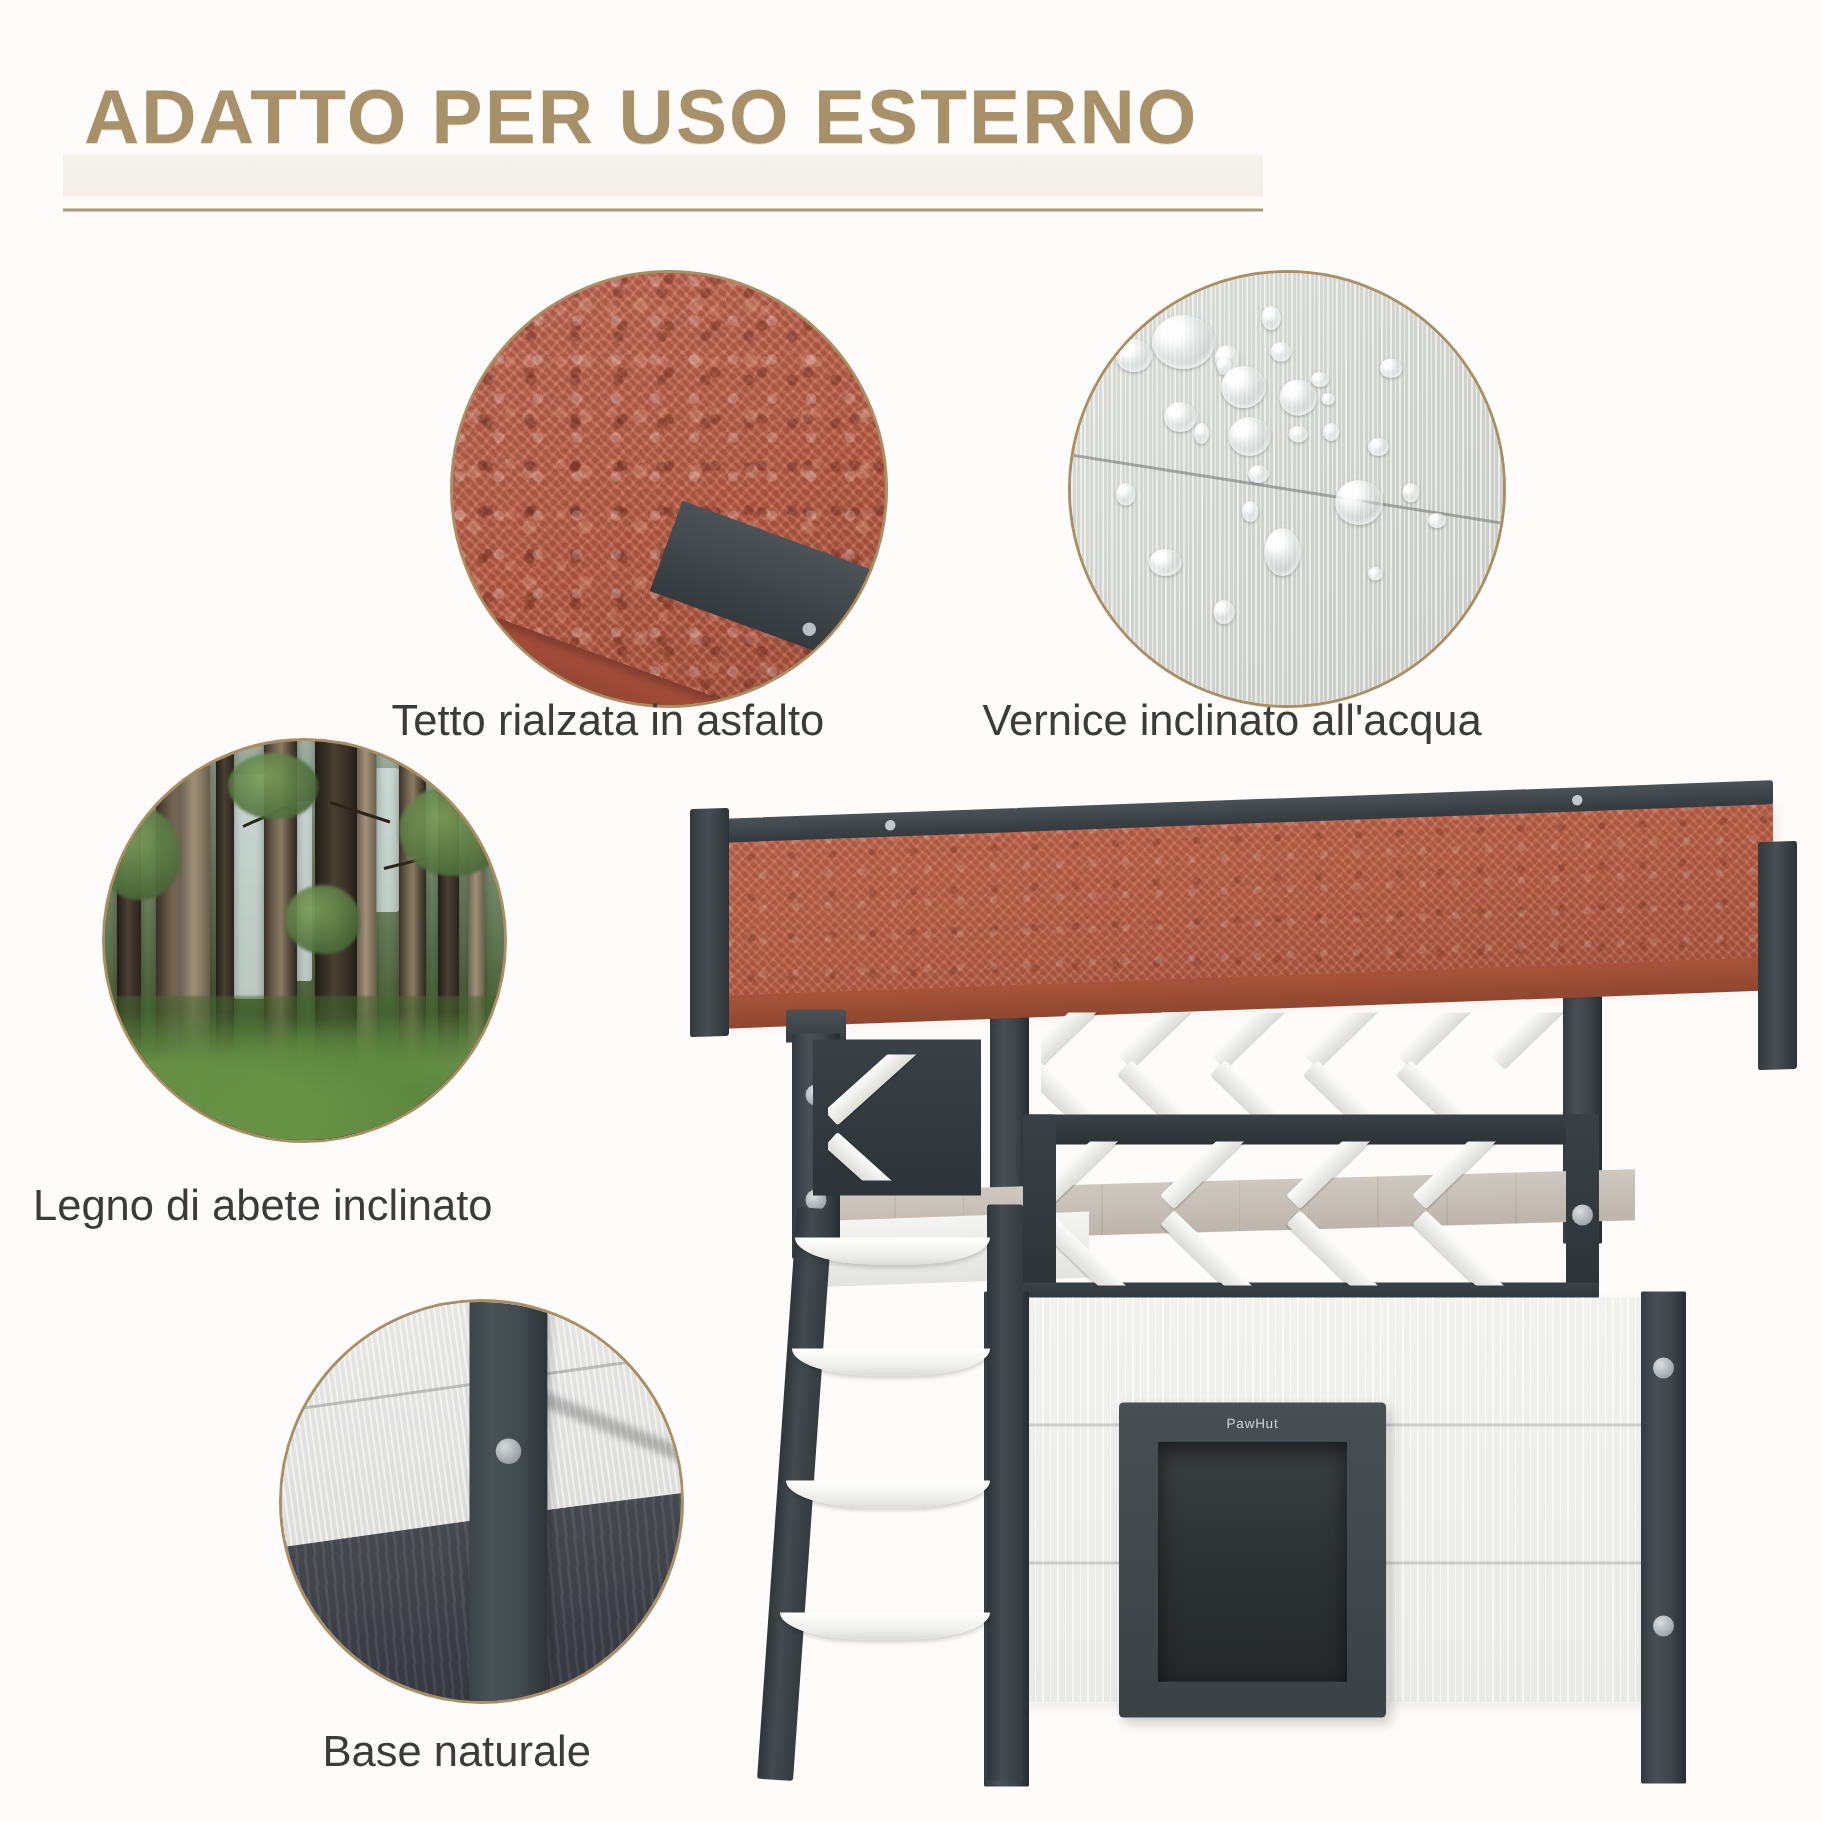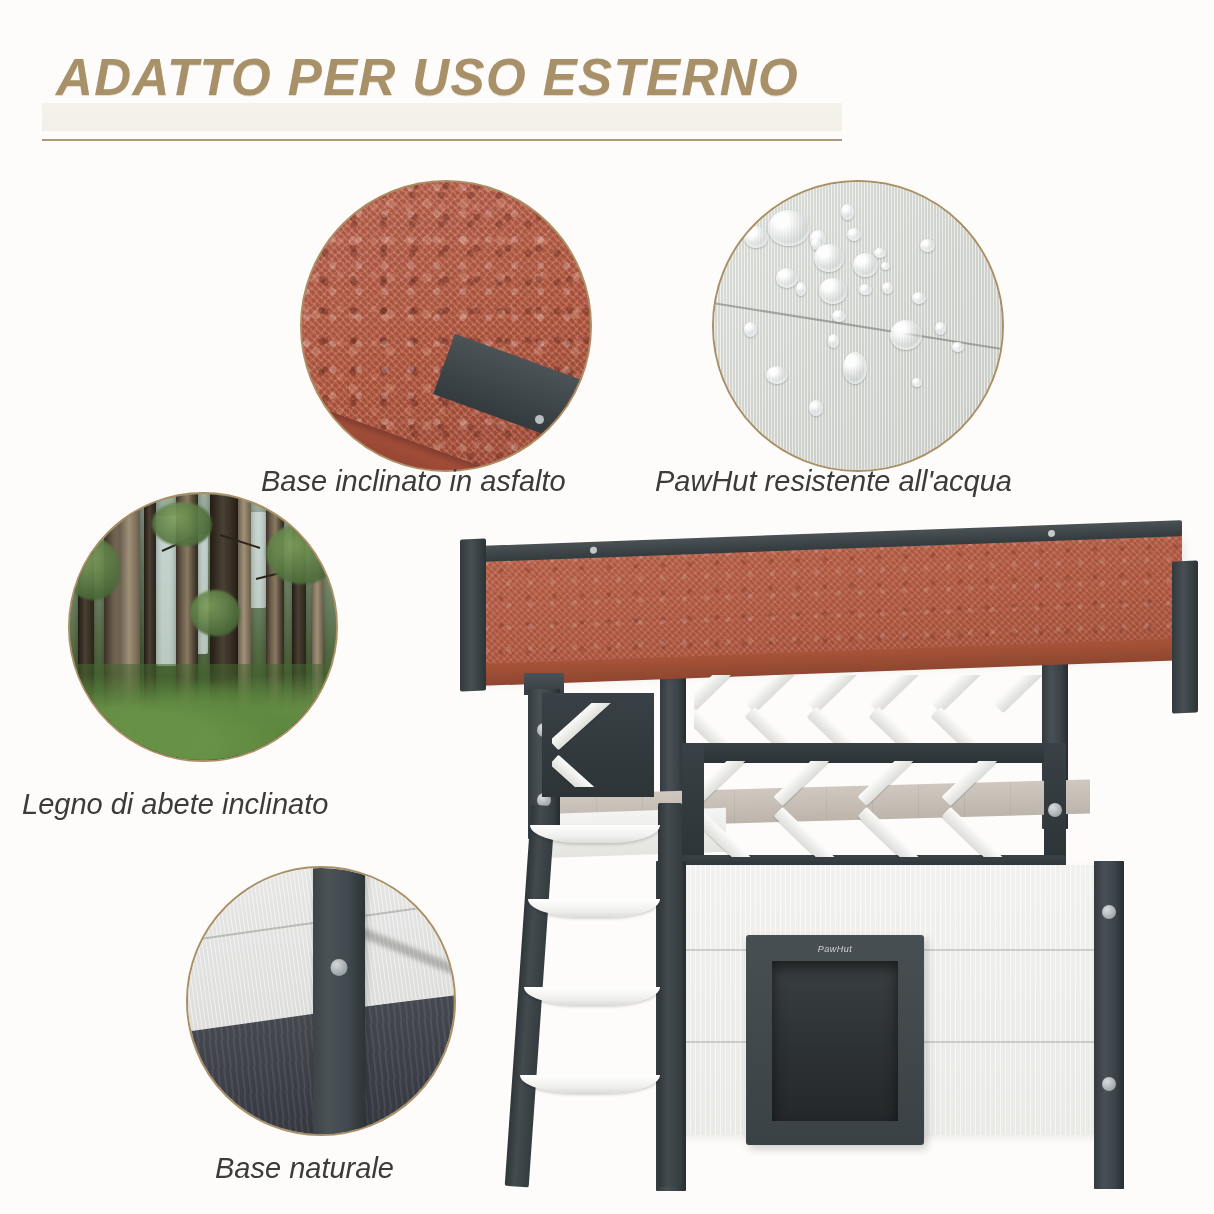--- a/index.html
+++ b/index.html
@@ -2,21 +2,21 @@
 <html><head>
 <meta charset="utf-8">
 <style>
   html,body{margin:0;padding:0;}
   body{
     width:1214px;height:1214px;
     background:#fdfcfa;
     font-family:"Liberation Sans", sans-serif;
     position:relative;overflow:hidden;
   }
-  .stage{position:absolute;inset:0;font-style:italic;}
+  .stage{position:absolute;inset:0;}
 
   
   .title-band{
     position:absolute;left:42px;top:103px;width:800px;height:28px;
     background:linear-gradient(180deg,#f5f2ec 0%,#f3efe8 100%);
   }
   .page-title{
     position:absolute;left:56px;top:48px;
     font-size:51px;font-weight:bold;letter-spacing:1.4px;
     color:#a89169;white-space:nowrap;
@@ -284,21 +284,21 @@
   <div class="page-title">ADATTO PER USO ESTERNO</div>
   <div class="title-rule"></div>
 
   <div class="circle" id="c-roof">
     <div class="asphalt"></div>
     <div class="roof-under"></div>
     <div class="roof-trim"></div>
     <div class="roof-edge"></div>
     <div class="roof-screw"></div>
   </div>
-  <div class="caption" style="left:261px;top:465px;">Base inclinato in asfalto</div>
+  <div class="caption" style="left:261px;top:465px;">Tetto rialzata in asfalto</div>
 
   <div class="circle" id="c-water">
     <div class="planksurf"></div>
     <div class="plank-seam"></div>
     <div class="drop" style="left:54px;top:28px;width:42px;height:36px;"></div>
     <div class="drop" style="left:30px;top:44px;width:24px;height:22px;"></div>
     <div class="drop" style="left:96px;top:48px;width:16px;height:18px;"></div>
     <div class="drop" style="left:127px;top:22px;width:13px;height:16px;"></div>
     <div class="drop" style="left:133px;top:46px;width:14px;height:13px;"></div>
     <div class="drop" style="left:97px;top:56px;width:10px;height:12px;"></div>
@@ -317,21 +317,21 @@
     <div class="drop" style="left:30px;top:140px;width:13px;height:15px;"></div>
     <div class="drop" style="left:114px;top:152px;width:11px;height:14px;"></div>
     <div class="drop" style="left:176px;top:138px;width:32px;height:30px;"></div>
     <div class="drop" style="left:221px;top:140px;width:11px;height:13px;"></div>
     <div class="drop" style="left:238px;top:160px;width:12px;height:10px;"></div>
     <div class="drop" style="left:129px;top:170px;width:24px;height:32px;"></div>
     <div class="drop" style="left:52px;top:184px;width:22px;height:18px;"></div>
     <div class="drop" style="left:95px;top:218px;width:14px;height:16px;"></div>
     <div class="drop" style="left:198px;top:196px;width:10px;height:9px;"></div>
   </div>
-  <div class="caption" style="left:655px;top:465px;">PawHut resistente all'acqua</div>
+  <div class="caption" style="left:655px;top:465px;">Vernice inclinato all'acqua</div>
 
   <div class="circle" id="c-wood">
     <div class="forest"></div>
     <div class="sky-gap" style="left:86px;top:22px;width:24px;height:150px;"></div>
     <div class="sky-gap" style="left:124px;top:40px;width:14px;height:120px;"></div>
     <div class="sky-gap" style="left:178px;top:18px;width:18px;height:96px;"></div>
     <div class="trunk dark" style="left:8px;width:16px;"></div>
     <div class="trunk" style="left:34px;width:34px;"></div>
     <div class="trunk pale" style="left:50px;width:20px;top:2%;height:108%;"></div>
     <div class="trunk dark" style="left:74px;width:12px;"></div>

